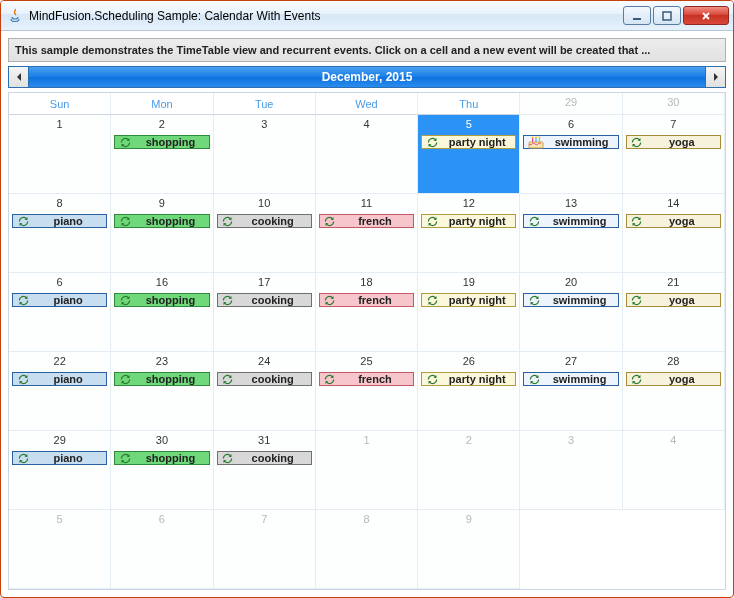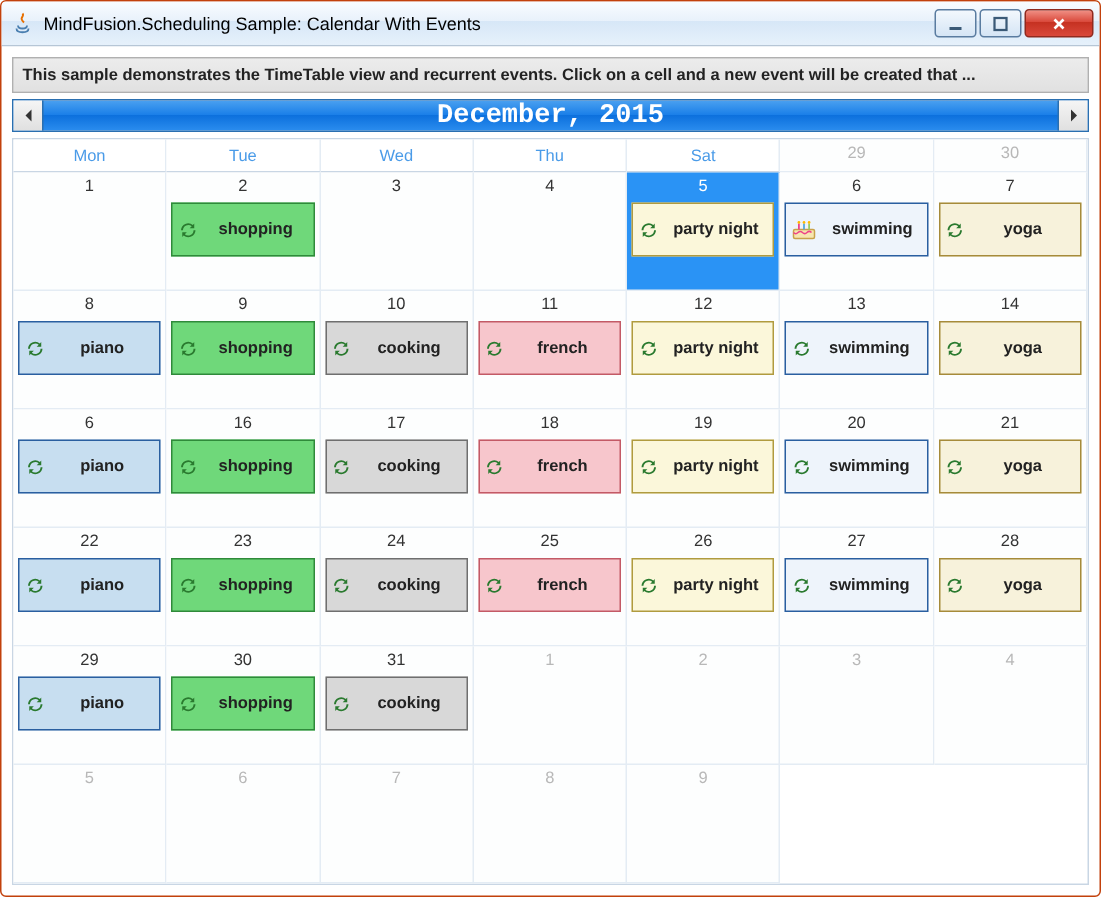--- a/index.html
+++ b/index.html
@@ -78,21 +78,21 @@
     width: 20px;
     background: linear-gradient(to bottom, #f5f5f5, #e0e0e0);
     border-right: 1px solid #2a6fb0;
     display: flex; align-items: center; justify-content: center;
   }
   .nav-btn.right { border-right: none; border-left: 1px solid #2a6fb0; }
   .nav-btn svg { width: 8px; height: 10px; fill: #333; }
   .nav-title {
     flex: 1;
     display: flex; align-items: center; justify-content: center;
-    font-weight: bold; font-size: 18px; font-family: Liberation Mono, monospace;
+    font-weight: bold; font-size: 12px;
   }
   
   .calendar {
     flex: 1;
     display: grid;
     grid-template-columns: repeat(7, 1fr);
     grid-template-rows: 22px repeat(6, 1fr);
     border: 1px solid #c9d6e4;
   }
   .dow {
@@ -116,21 +116,21 @@
   .cell .daynum {
     text-align: center;
     color: #333;
     padding: 3px 0 2px 0;
     font-size: 11px;
   }
   .cell.selected { background: #2a93f5; }
   .cell.selected .daynum { color: #fff; }
   .event {
     margin: 3px 3px 0 3px;
-    height: 36px;
+    height: 14px;
     display: flex; align-items: center;
     border: 1px solid;
     font-size: 11px;
     font-weight: bold;
     color: #222;
     padding-left: 3px;
     gap: 3px;
     white-space: nowrap;
   }
   .recur-icon {
@@ -194,25 +194,25 @@
       </div>
       <div class="nav-title">December, 2015</div>
       <div class="nav-btn right">
         <svg viewBox="0 0 8 10">
             <path d="M2 1l4 4-4 4z"></path>
           </svg>
       </div>
     </div>
 
     <div class="calendar" id="calendar">
+        <div class="dow">Sun</div>
         <div class="dow">Mon</div>
         <div class="dow">Tue</div>
         <div class="dow">Wed</div>
         <div class="dow">Thu</div>
-        <div class="dow">Sat</div>
         <div class="cell other-month">
           <div class="daynum">29</div>
         </div>
         <div class="cell other-month">
           <div class="daynum">30</div>
         </div>
         <div class="cell">
           <div class="daynum">1</div>
         </div>
         <div class="cell">

